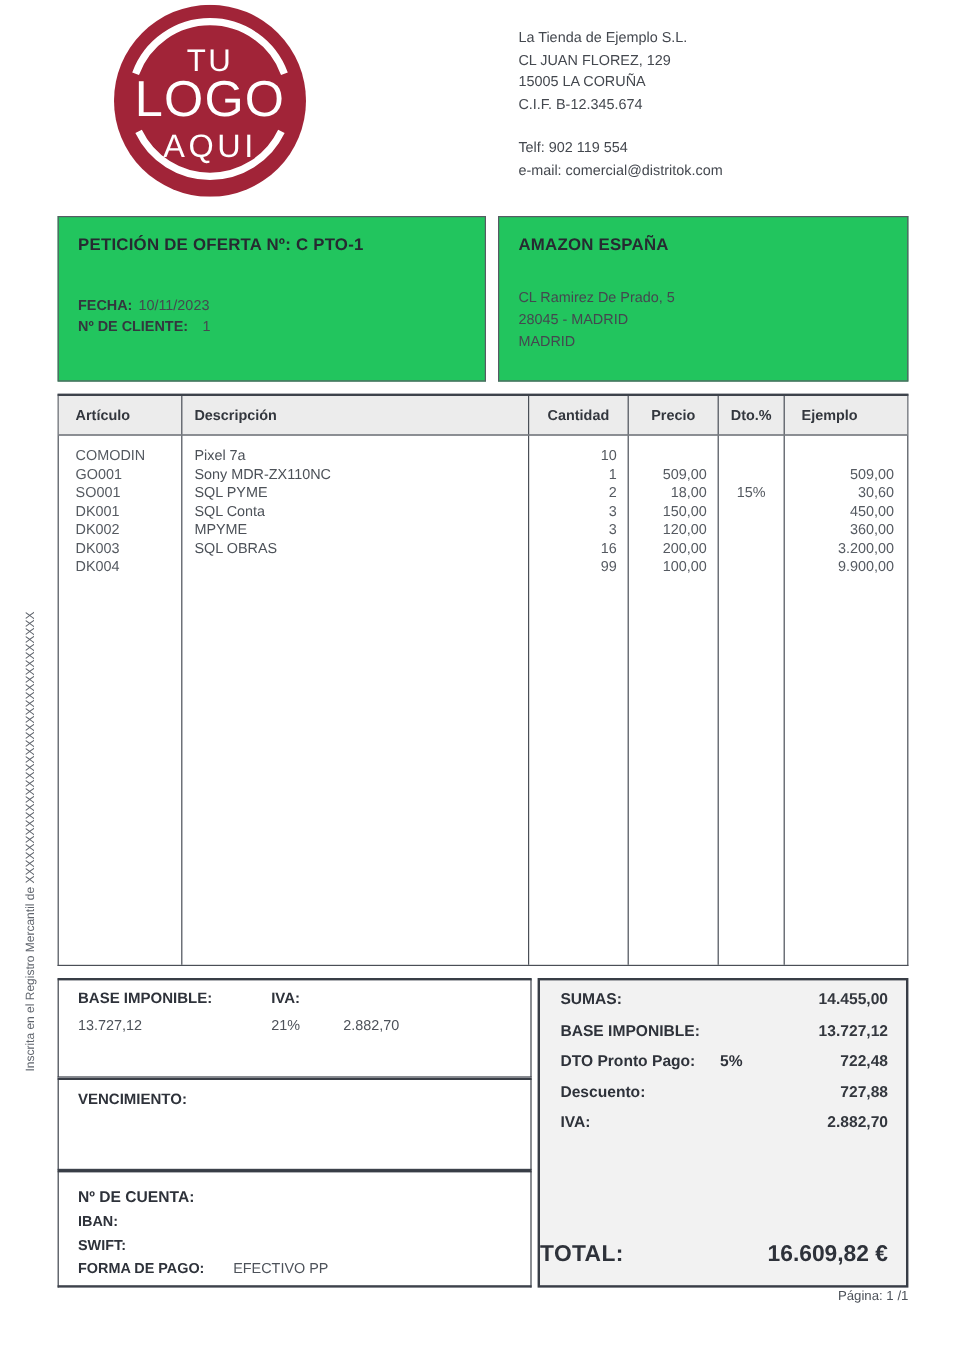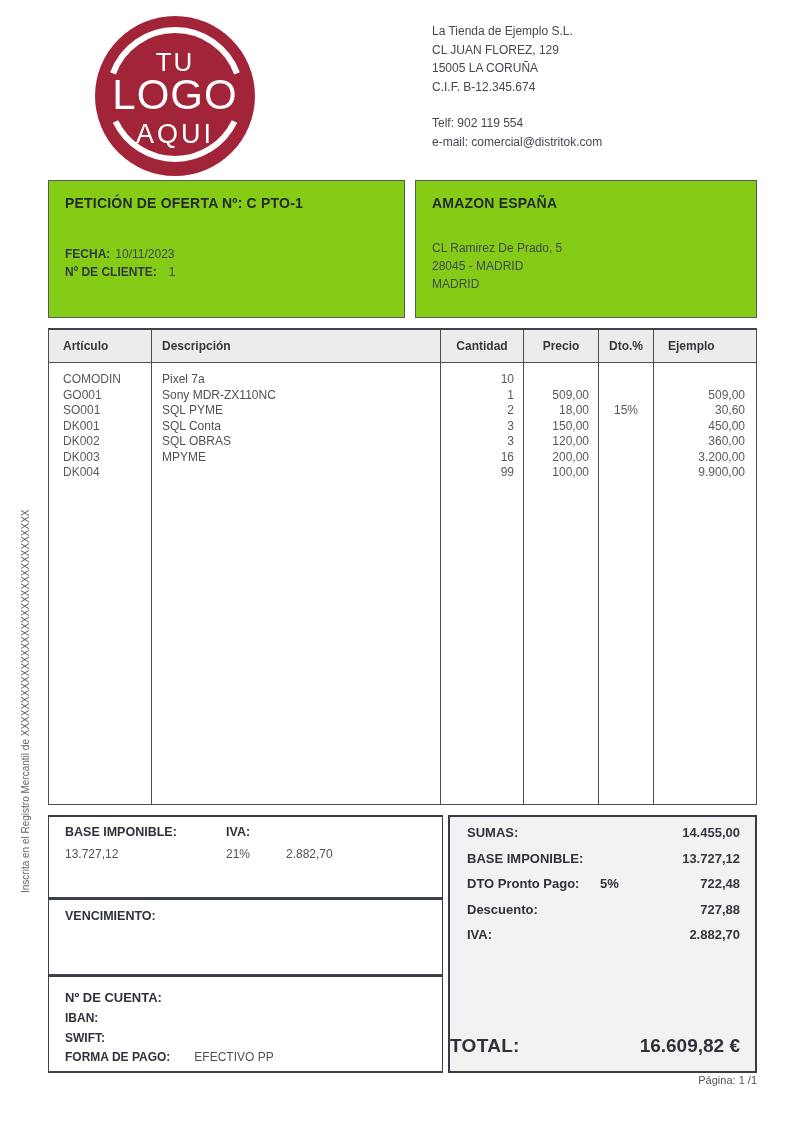--- a/index.html
+++ b/index.html
@@ -1,26 +1,26 @@
 <!DOCTYPE html>
 <html><head>
 <meta charset="utf-8">
 <style>
   * { margin:0; padding:0; box-sizing:border-box; }
   html,body { background:#fff; }
   body { font-family:"Liberation Sans", sans-serif; color:#3c414a; }
   .page { position:relative; width:795px; height:1124px; background:#fff; overflow:hidden; }
 
   
-  .logo-wrap { position:absolute; left:95px; top:16px; width:160px; height:160px; }
+  .logo-wrap { position:absolute; left:95px; top:4px; width:160px; height:160px; }
   .company-info { position:absolute; left:432px; top:22px; font-size:12px; line-height:18.5px; color:#44484f; }
   .company-info .spacer { height:18px; }
 
   
-  .hbox { position:absolute; border:1px solid #565b63; background:#84cc16; }
+  .hbox { position:absolute; border:1px solid #565b63; background:#22c55e; }
   .offer-box  { left:48px;  top:180px; width:357px; height:138px; padding:14px 0 0 16px; }
   .client-box { left:415px; top:180px; width:342px; height:138px; padding:14px 0 0 16px; }
   .hbox-title { font-size:14px; font-weight:bold; color:#262a31; letter-spacing:.2px; }
   .hbox-lines { margin-top:34px; font-size:12px; line-height:18px; color:#44484f; }
   .client-box .hbox-lines { margin-top:28px; }
   .lbl { font-weight:bold; color:#33373e; }
   .offer-box .val { margin-left:5px; }
   .client-val { margin-left:6px; }
 
   
@@ -141,22 +141,22 @@
         <div class="cell">DK001</div>
         <div class="cell">DK002</div>
         <div class="cell">DK003</div>
         <div class="cell">DK004</div>
       </div>
       <div class="col c1">
         <div class="cell">Pixel 7a</div>
         <div class="cell">Sony MDR-ZX110NC</div>
         <div class="cell">SQL PYME</div>
         <div class="cell">SQL Conta</div>
+        <div class="cell">MPYME</div>
         <div class="cell">SQL OBRAS</div>
-        <div class="cell">MPYME</div>
       </div>
       <div class="col c2">
         <div class="cell">10</div>
         <div class="cell">1</div>
         <div class="cell">2</div>
         <div class="cell">3</div>
         <div class="cell">3</div>
         <div class="cell">16</div>
         <div class="cell">99</div>
       </div>

